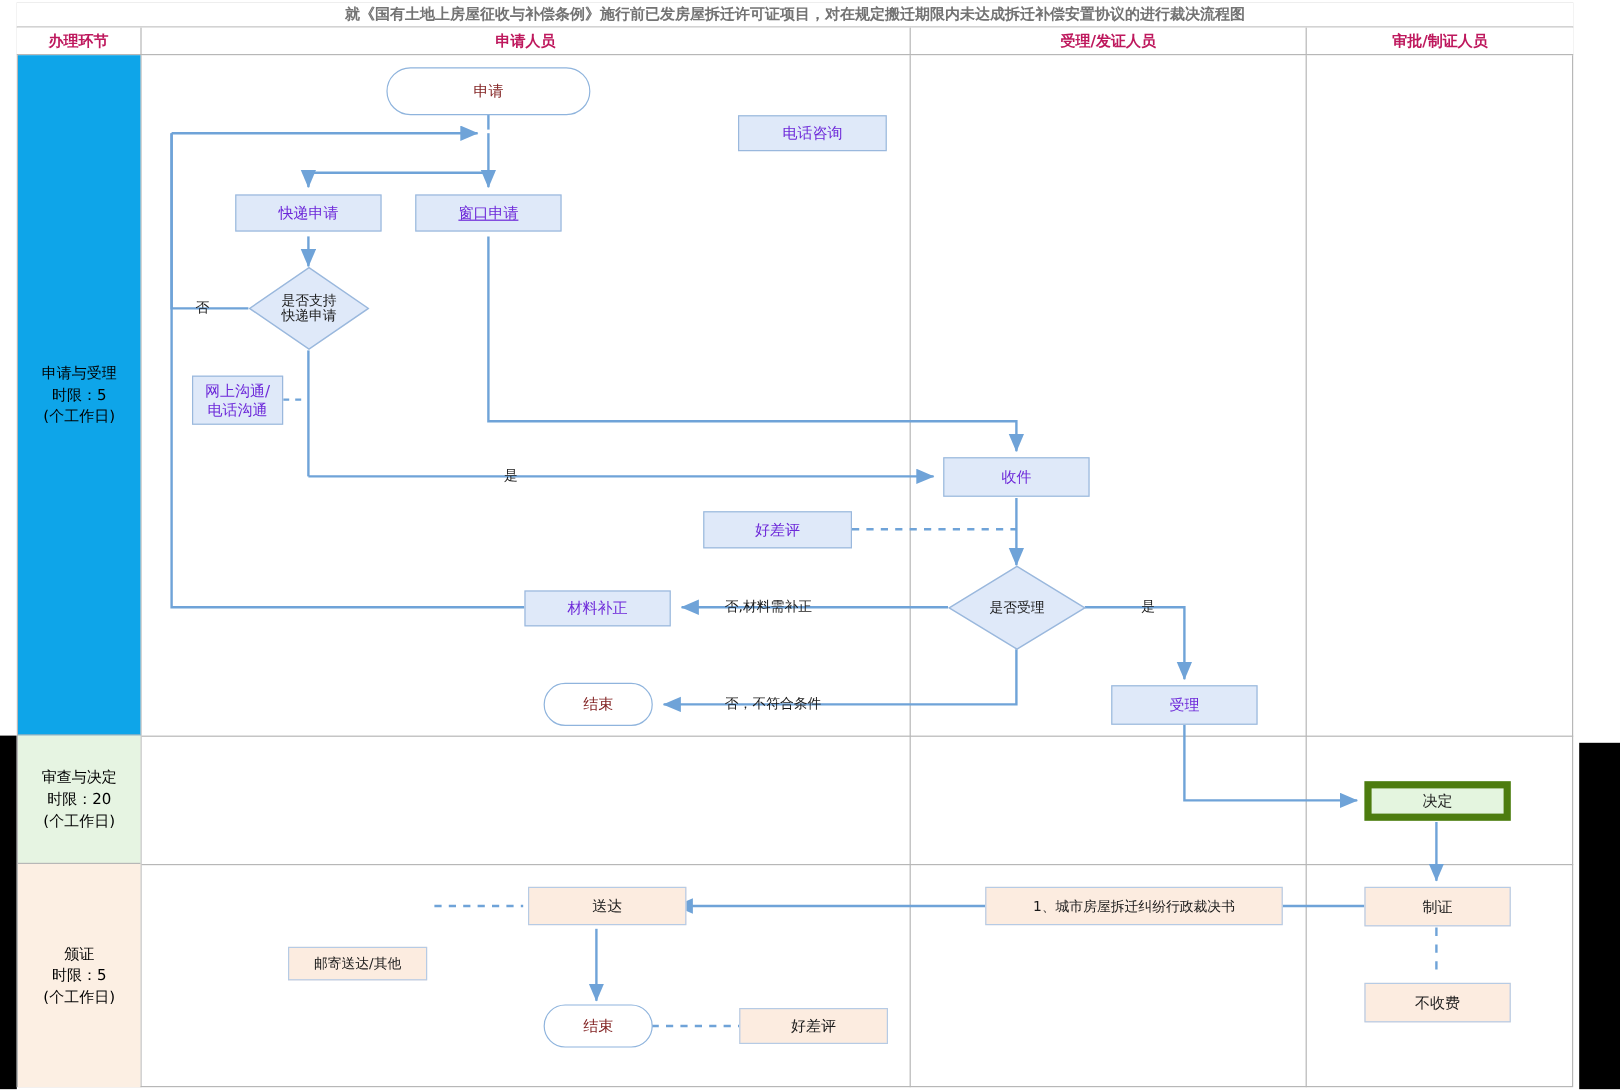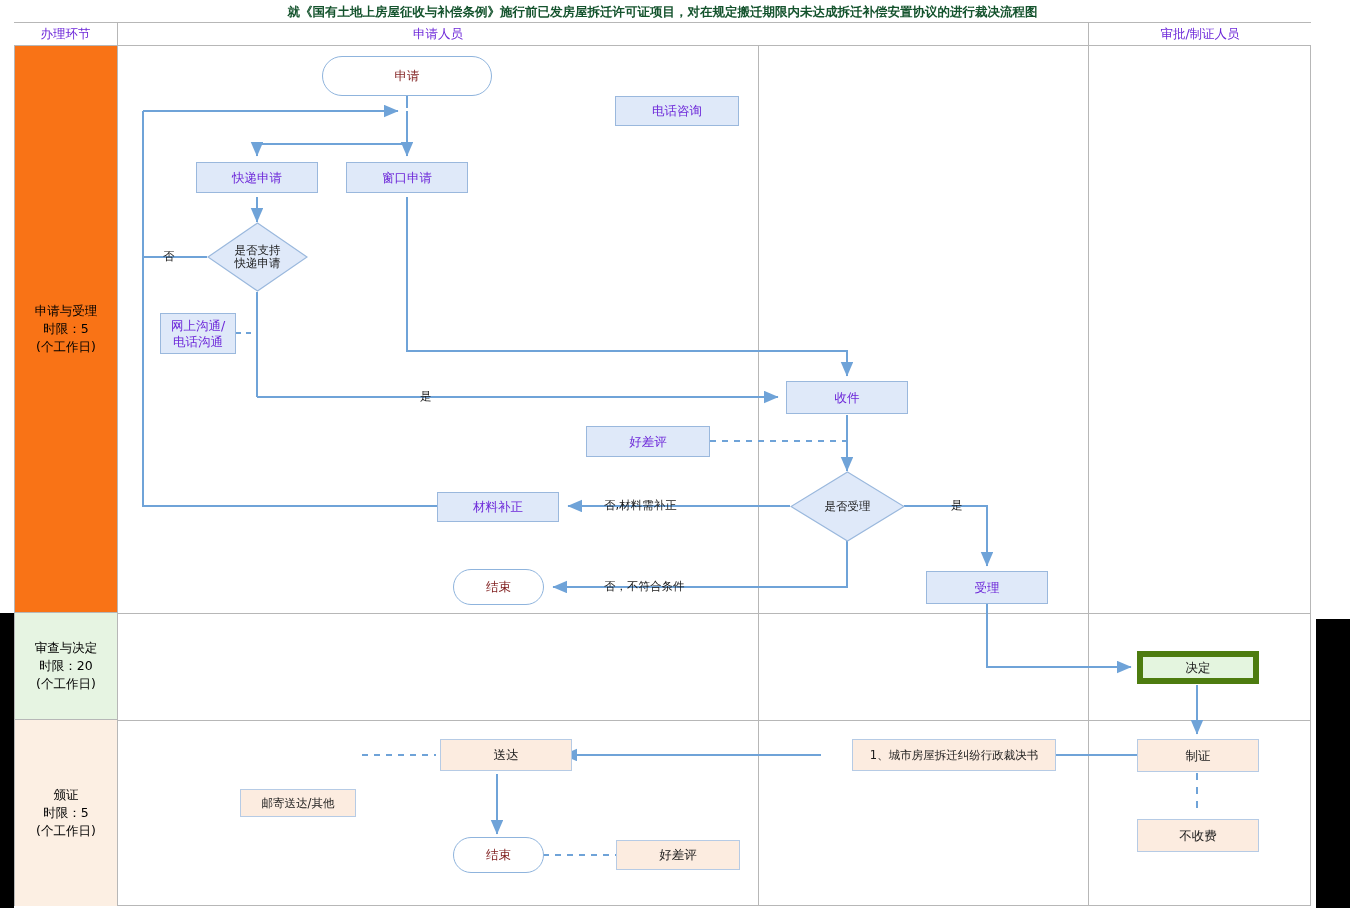--- a/index.html
+++ b/index.html
@@ -10,42 +10,42 @@
   .blackbar{position:absolute;background:#000;}
   #bb-left{left:0;top:613px;width:14px;height:295px;}
   #bb-right{left:1316px;top:619px;width:34px;height:289px;}
 
   
   #table{position:absolute;left:14px;top:2px;width:1297px;height:904px;
          border:1px solid #b7b7b7;box-sizing:border-box;background:#fff;}
   #titlebar{position:absolute;left:14px;top:2px;width:1297px;height:21px;
             box-sizing:border-box;border-bottom:1px solid #b7b7b7;
             display:flex;align-items:center;justify-content:center;background:#fff;}
-  #titlebar .t{font-size:12.5px;font-weight:bold;color:#14532d;letter-spacing:0px;white-space:nowrap;}
+  #titlebar .t{font-size:12.5px;font-weight:bold;color:#737373;letter-spacing:0px;white-space:nowrap;}
 
   #headrow{position:absolute;left:14px;top:23px;width:1297px;height:23px;
            box-sizing:border-box;border-bottom:1px solid #b7b7b7;background:#fff;}
   .hcell{position:absolute;top:0;height:23px;display:flex;align-items:center;
-         justify-content:center;font-size:12.5px;font-weight:normal;color:#6d28d9;box-sizing:border-box;}
+         justify-content:center;font-size:12.5px;font-weight:bold;color:#be185d;box-sizing:border-box;}
   #h0{left:0;width:103px;}
   #h1{left:103px;width:641px;border-left:1px solid #b7b7b7;}
   #h2{left:744px;width:330px;border-left:1px solid #b7b7b7;}
   #h3{left:1074px;width:223px;border-left:1px solid #b7b7b7;}
 
   
   .vsep{position:absolute;width:1px;background:#b7b7b7;top:46px;height:860px;}
   #v0{left:117px;}
   #v1{left:758px;}
   #v2{left:1088px;}
 
   
   .stage{position:absolute;left:15px;width:102px;box-sizing:border-box;
          display:flex;flex-direction:column;align-items:center;justify-content:center;
          font-size:12.5px;color:#000;line-height:18px;text-align:center;}
-  #stage1{top:46px;height:567px;background:#f97316;border-bottom:1px solid #b7b7b7;}
+  #stage1{top:46px;height:567px;background:#0ea5e9;border-bottom:1px solid #b7b7b7;}
   #stage2{top:613px;height:107px;background:#e6f4e2;border-bottom:1px solid #b7b7b7;}
   #stage3{top:720px;height:186px;background:#fcefe3;}
   .hsep{position:absolute;left:118px;width:1193px;height:1px;background:#b7b7b7;}
   #hs1{top:613px;}
   #hs2{top:720px;}
 
   
   .node{position:absolute;box-sizing:border-box;display:flex;align-items:center;
         justify-content:center;text-align:center;font-size:12.5px;line-height:16px;}
   .blue{background:#dfe9f9;border:1px solid #9ab8dd;color:#6d28d9;}
@@ -70,20 +70,21 @@
 
   <div id="table"></div>
 
   <div id="titlebar">
     <span class="t">就《国有土地上房屋征收与补偿条例》施行前已发房屋拆迁许可证项目，对在规定搬迁期限内未达成拆迁补偿安置协议的进行裁决流程图</span>
   </div>
 
   <div id="headrow">
     <div class="hcell" id="h0">办理环节</div>
     <div class="hcell" id="h1">申请人员</div>
+    <div class="hcell" id="h2">受理/发证人员</div>
     <div class="hcell" id="h3">审批/制证人员</div>
   </div>
 
   <div class="vsep" id="v0"></div>
   <div class="vsep" id="v1"></div>
   <div class="vsep" id="v2"></div>
   <div class="hsep" id="hs1"></div>
   <div class="hsep" id="hs2"></div>
 
   <div class="stage" id="stage1">
@@ -168,21 +169,21 @@
   </div>
 
   <div class="node blue" style="left:615px;top:96px;width:124px;height:30px;">
     <span>电话咨询</span>
   </div>
 
   <div class="node blue" style="left:196px;top:162px;width:122px;height:31px;">
     <span>快递申请</span>
   </div>
 
-  <div class="node blue" style="left:346px;top:162px;width:122px;height:31px;">
+  <div class="node blue" style="left:346px;top:162px;width:122px;height:31px;text-decoration:underline;">
     <span>窗口申请</span>
   </div>
 
   <div class="node diamond" style="left:207px;top:222px;width:101px;height:70px;">
     <svg width="101" height="70" viewBox="0 0 101 70">
       <polygon points="50.5,1 100,35 50.5,69 1,35" fill="#dfe9f9" stroke="#9ab8dd" stroke-width="1.2"></polygon>
     </svg>
     <span class="dtxt" style="white-space:pre-line;">是否支持
 快递申请</span>
   </div>
@@ -224,21 +225,21 @@
   </div>
 
   <div class="node peach" style="left:1137px;top:739px;width:122px;height:33px;">
     <span>制证</span>
   </div>
 
   <div class="node peach" style="left:1137px;top:819px;width:122px;height:33px;">
     <span>不收费</span>
   </div>
 
-  <div class="node peach" style="left:821px;top:739px;width:204px;height:32px;margin-left:31px;">
+  <div class="node peach" style="left:821px;top:739px;width:248px;height:32px;">
     <span style="font-size:11.5px;">1、城市房屋拆迁纠纷行政裁决书</span>
   </div>
 
   <div class="node peach" style="left:440px;top:739px;width:132px;height:32px;">
     <span>送达</span>
   </div>
 
   <div class="node peach" style="left:240px;top:741px;width:116px;height:28px;margin-top:48px;">
     <span style="font-size:11.5px;">邮寄送达/其他</span>
   </div>

